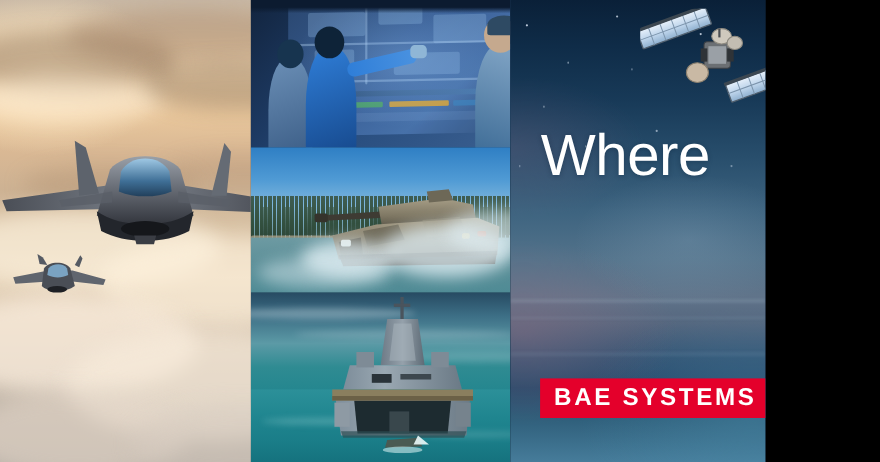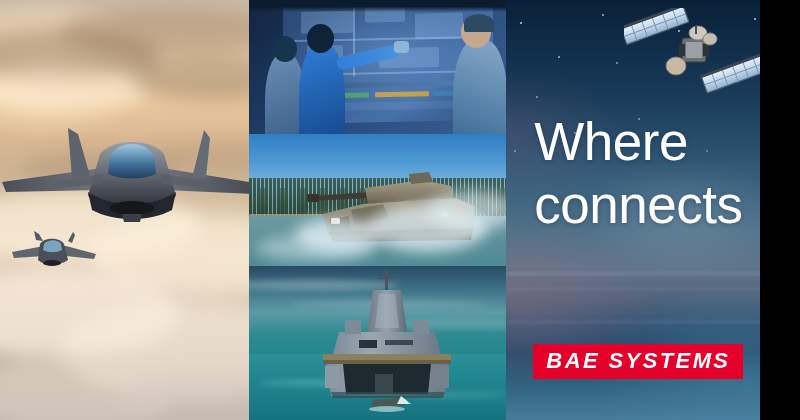--- a/index.html
+++ b/index.html
@@ -1,24 +1,23 @@
 <!DOCTYPE html>
 <html><head>
 <meta charset="utf-8">
 <style>
   html,body{margin:0;padding:0;background:#000;}
   body{font-family:"Liberation Sans","DejaVu Sans",sans-serif;}
 
   .banner{
     position:relative;
-    width:760px;height:420px;
+    width:696px;height:420px;
     overflow:hidden;
     display:flex;
     background:#0e2136;
-    justify-content:flex-end;
   }
 
   
   .col-jets{
     position:relative;
     width:262px;height:420px;
     overflow:hidden;
     background:
       radial-gradient(ellipse 180px 120px at 18% 16%, rgba(255,233,196,.95) 0%, rgba(255,222,178,0) 62%),
       linear-gradient(180deg,
@@ -130,21 +129,21 @@
   .headline{
     position:absolute;left:28px;top:110px;width:235px;
     color:#fff;font-size:53px;line-height:63px;font-weight:400;
     letter-spacing:-.5px;
     text-shadow:0 1px 5px rgba(8,24,44,.30);
   }
   .headline .hl{display:block;}
 
   .logo{
     position:absolute;left:27px;top:344px;
-    background:#e4002b;padding:6px 13px 7px 13px;font-style:italic;
+    background:#e4002b;padding:6px 13px 7px 13px;
   }
   .logo-text{
     color:#fff;font-weight:bold;font-size:22px;letter-spacing:2.4px;
     line-height:22px;white-space:nowrap;
     font-family:"Liberation Sans","DejaVu Sans",sans-serif;
   }
 </style>
 </head>
 <body>
 
@@ -402,21 +401,20 @@
       <rect x="79" y="36" width="6" height="12" fill="#2f3337"></rect>
 
       <ellipse cx="74" cy="25" rx="9" ry="7" fill="#cfc9bd" stroke="#8e8a80" stroke-width="1"></ellipse>
       <ellipse cx="86" cy="31" rx="7" ry="6" fill="#c3bdb2" stroke="#8e8a80" stroke-width="1"></ellipse>
       <ellipse cx="52" cy="58" rx="10" ry="9" fill="#c9b9a4" stroke="#8a7f6e" stroke-width="1"></ellipse>
       <rect x="71" y="18" width="2" height="8" fill="#4a4e52"></rect>
     </svg>
 
     <div class="headline">
       <span class="hl">Where</span>
-      <span class="hl">connects</span>
     </div>
 
     <div class="logo">
       <span class="logo-text">BAE SYSTEMS</span>
     </div>
   </div>
 
 </div>
 
 </body></html>

